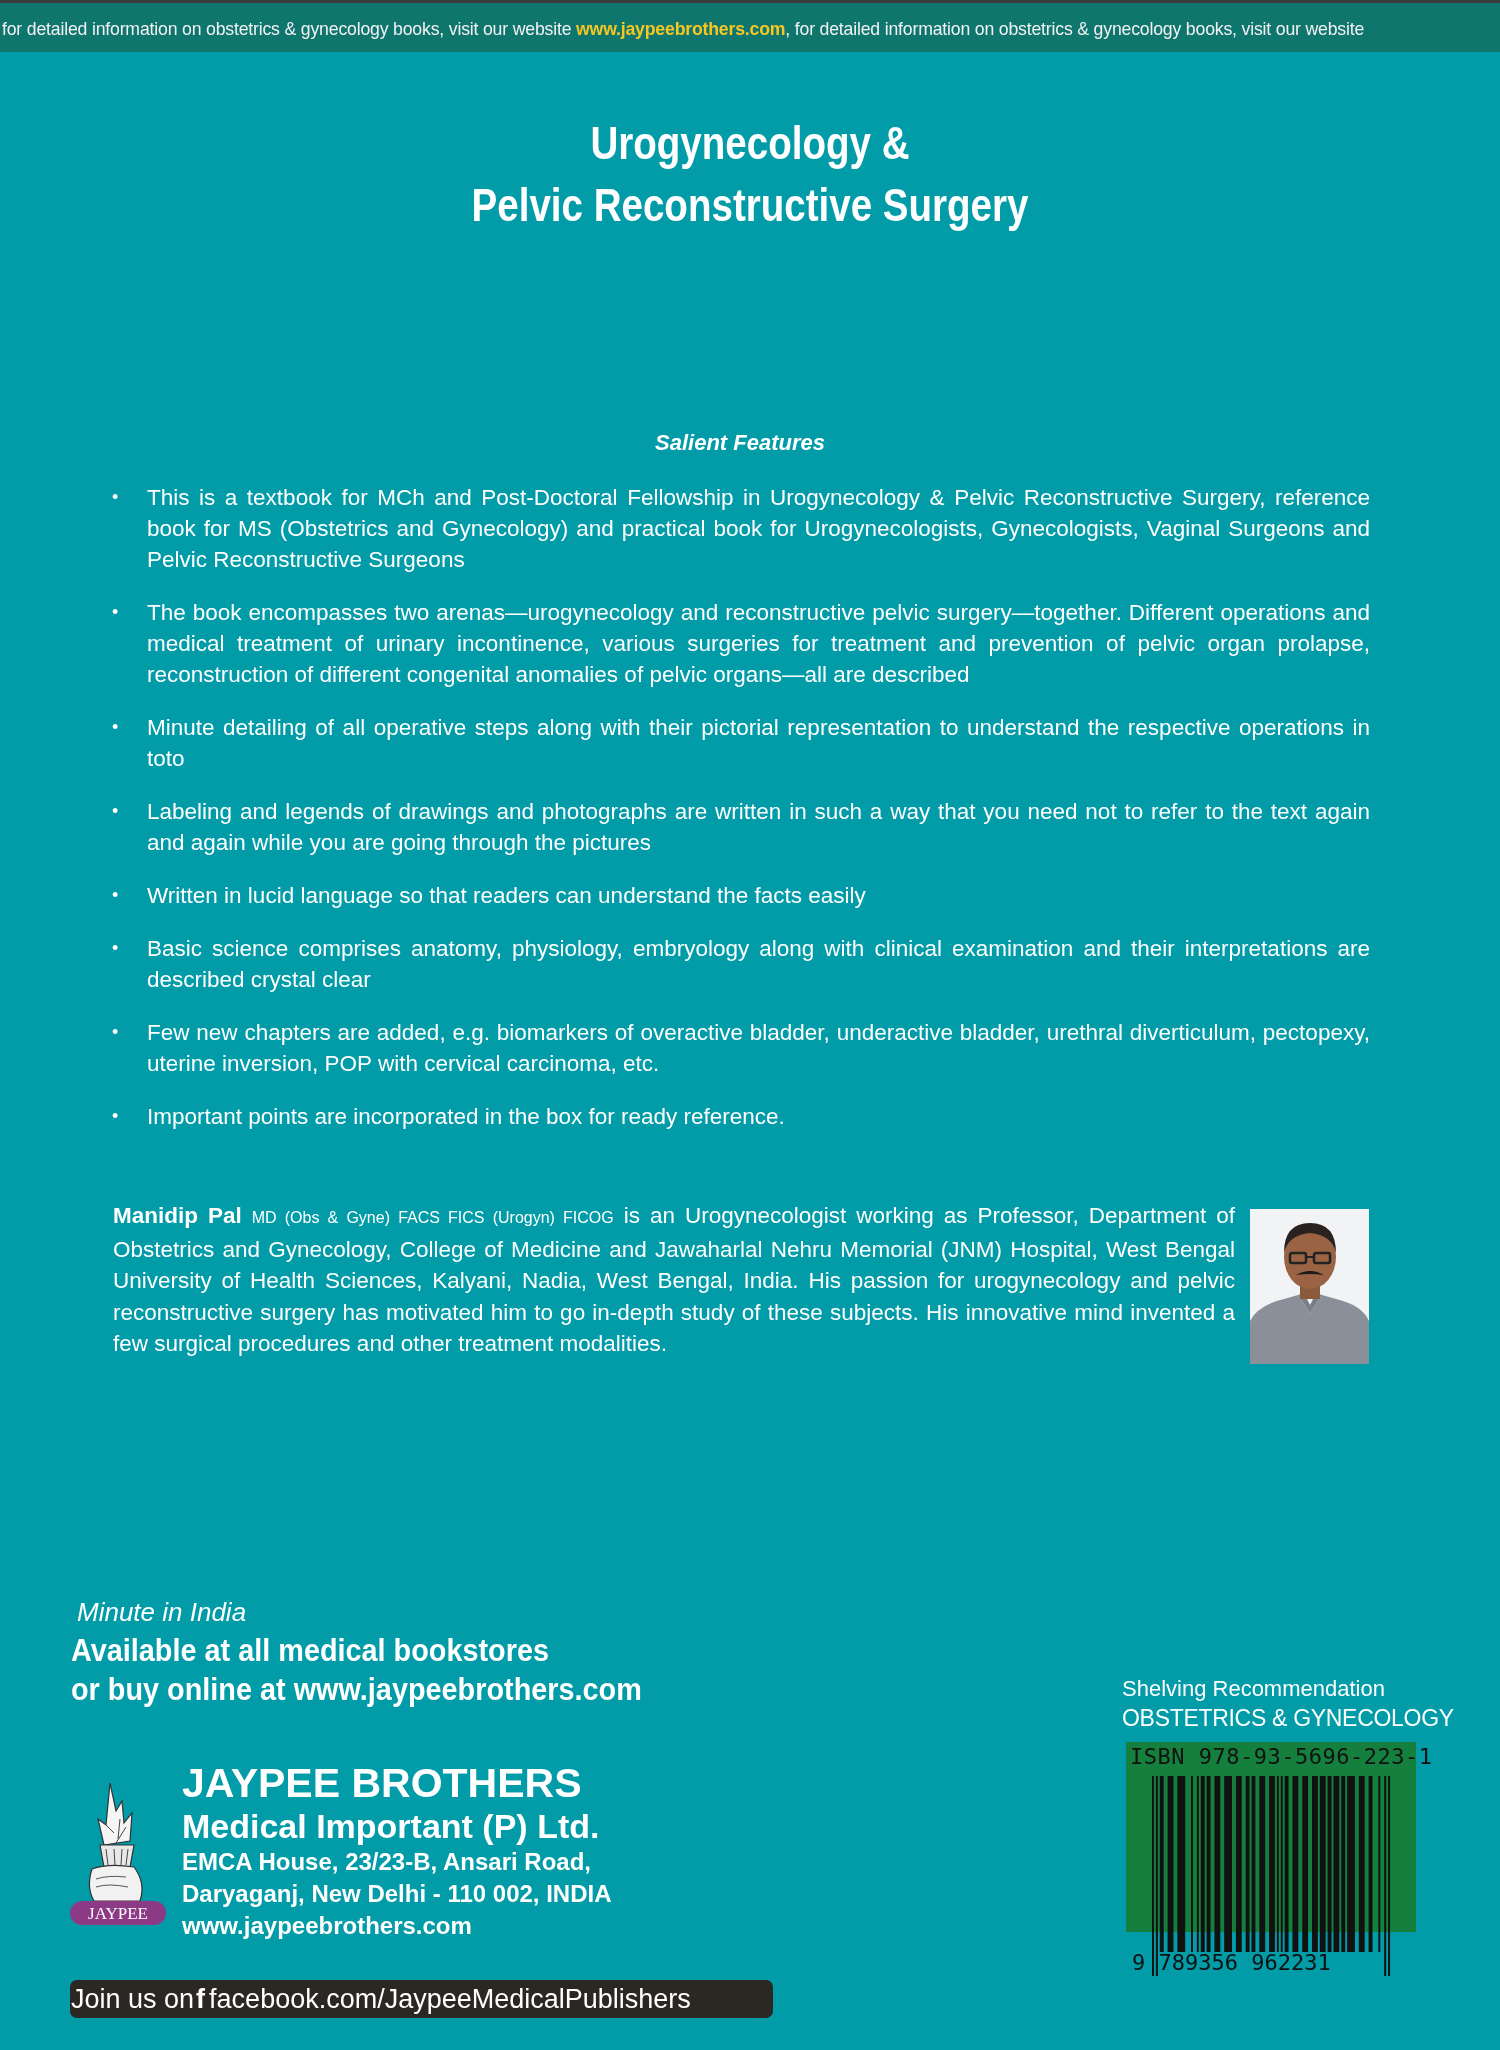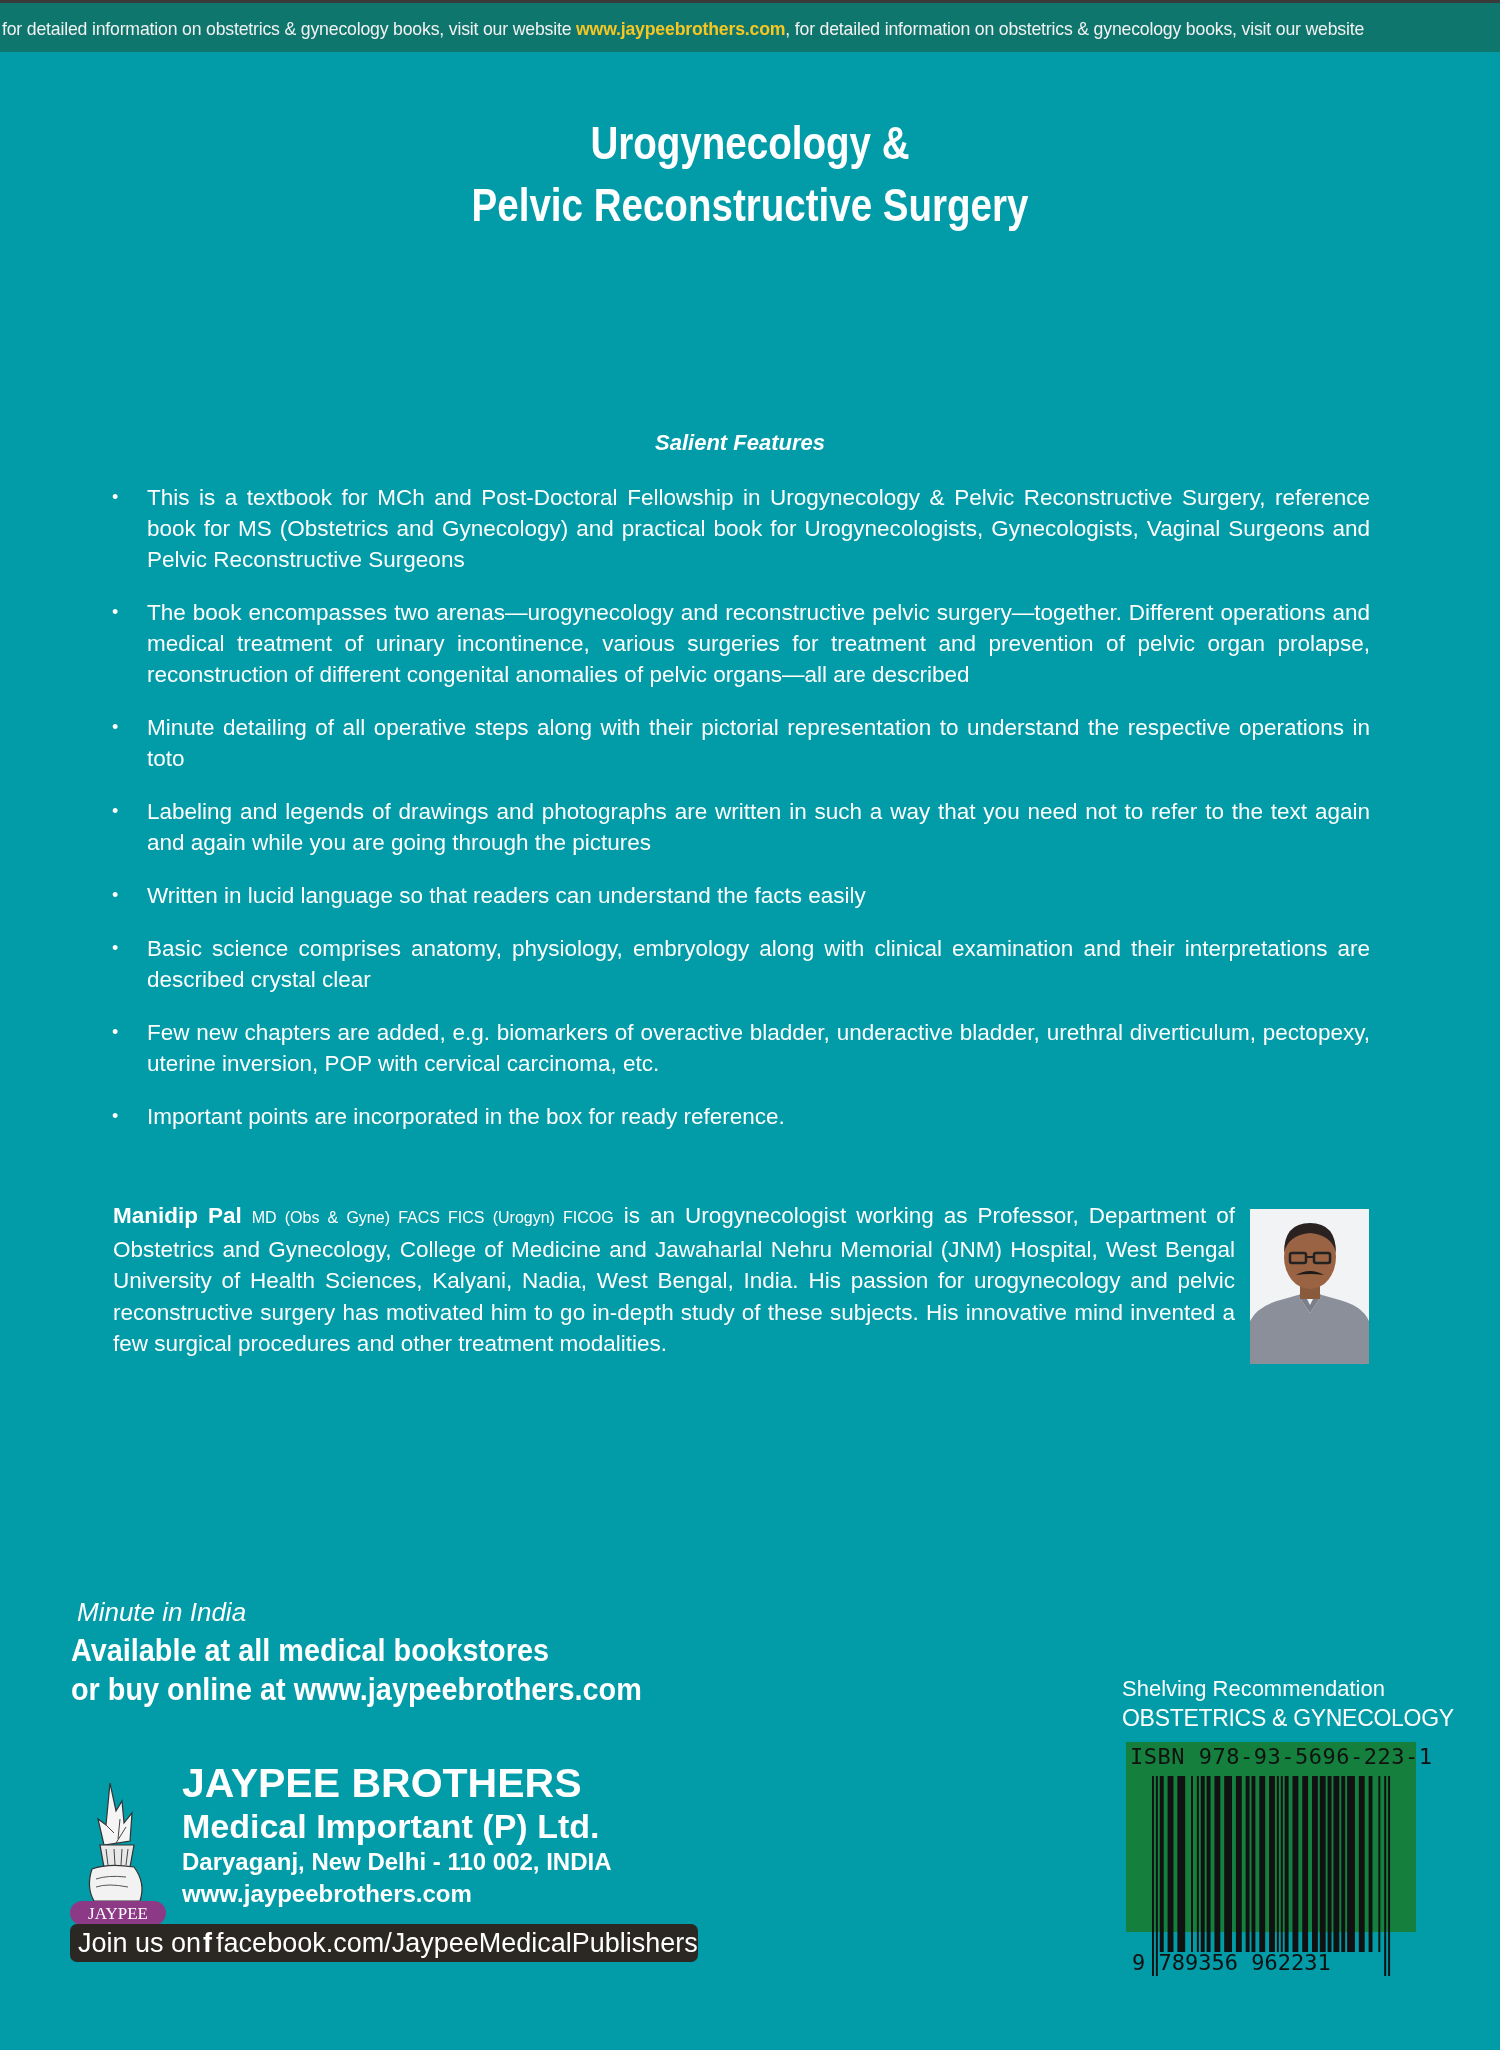--- a/index.html
+++ b/index.html
@@ -78,24 +78,24 @@
   }
   .publisher {
     position: absolute; left: 182px; top: 1760px; color: #ffffff;
     font-weight: bold;
   }
   .publisher .pub-name { font-size: 41px; line-height: 46px; }
   .publisher .pub-sub  { font-size: 34px; line-height: 40px; }
   .publisher .pub-line { font-size: 24px; line-height: 32px; }
 
   .facebook-bar {
-    position: absolute; left: 70px; top: 1924px; width: 628px; height: 38px;
+    position: absolute; left: 70px; top: 1980px; width: 703px; height: 38px;
     background: #2b2723; border-radius: 7px;
     font-size: 27px; line-height: 38px; color: #ffffff;
-    padding-left: 8px; white-space: nowrap;
+    padding-left: 1px; white-space: nowrap;
   }
   .facebook-bar .fb { font-weight: bold; margin: 0 4px 0 2px; }
 
   .shelving {
     position: absolute; left: 1122px; top: 1675px; color: #ffffff;
   }
   .shelving .sh-label { font-size: 22px; line-height: 28px; }
   .shelving .sh-cat { font-size: 23px; font-weight: normal; line-height: 30px; letter-spacing: -0.3px; }
 
   .barcode-box {
@@ -182,20 +182,21 @@
     <path d="M28 96 Q40 92 58 94 M28 104 Q40 100 60 104" stroke="#555" stroke-width="1" fill="none"></path>
 
     <rect x="2" y="118" width="96" height="24" rx="12" fill="#8c3a86"></rect>
     <text x="50" y="136" text-anchor="middle" font-family="Liberation Serif, serif" font-size="17" fill="#ffffff">JAYPEE</text>
   </svg>
 </div>
 
 <div class="publisher">
   <div class="pub-name">JAYPEE BROTHERS</div>
   <div class="pub-sub">Medical Important (P) Ltd.</div>
+  <div class="pub-line">EMCA House, 23/23-B, Ansari Road,</div>
   <div class="pub-line">Daryaganj, New Delhi - 110 002, INDIA</div>
   <div class="pub-line">www.jaypeebrothers.com</div>
 </div>
 
 <div class="facebook-bar">
   <span>Join us on</span><span class="fb">f</span><span>facebook.com/JaypeeMedicalPublishers</span>
 </div>
 
 <div class="shelving">
   <div class="sh-label">Shelving Recommendation</div>

